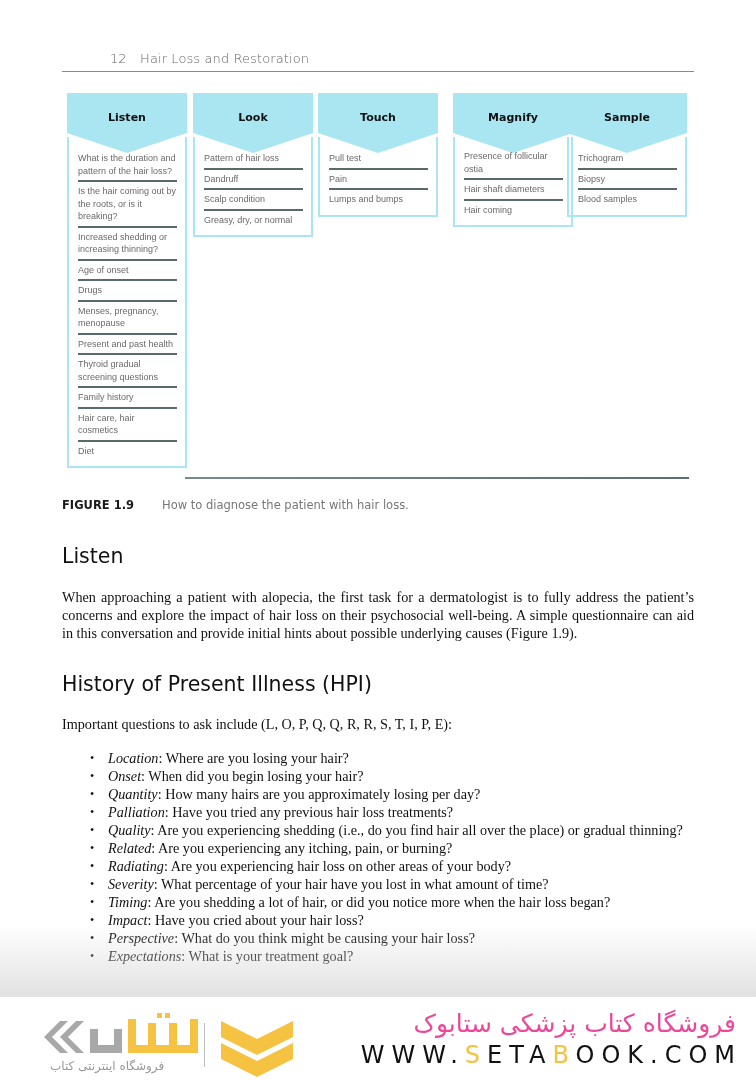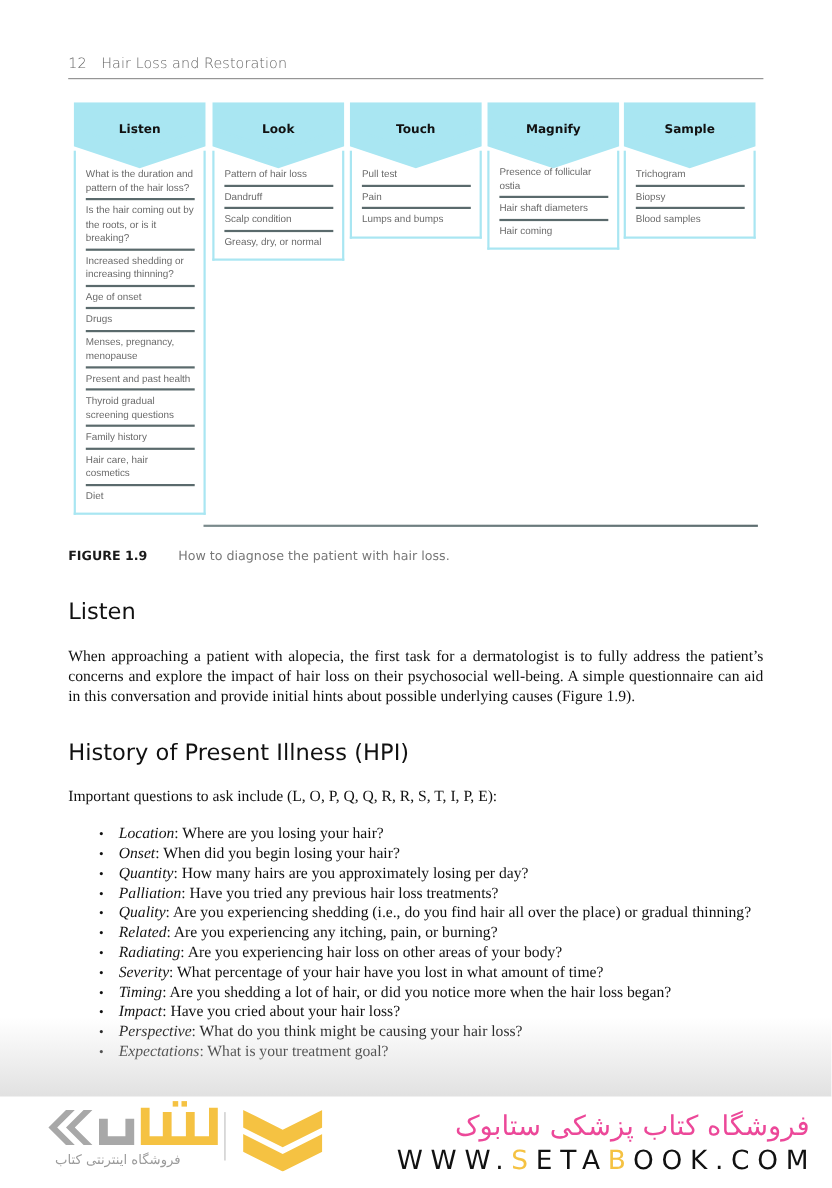--- a/index.html
+++ b/index.html
@@ -1,20 +1,20 @@
 <!DOCTYPE html>
 <html><head>
 <meta charset="utf-8">
 <style>
   * { box-sizing: border-box; margin: 0; padding: 0; }
   html, body { width: 756px; height: 1080px; background: #ffffff; overflow: hidden; }
   body { position: relative; font-family: "Liberation Serif", serif; color: #111; }
 
   .page-header { position: absolute; left: 62px; top: 51px; width: 632px; height: 21px; border-bottom: 1px solid #8a8a8a; font-family: "DejaVu Sans", sans-serif; font-size: 13px; color: #666; font-weight: 300; letter-spacing: 0.1px; }
-  .page-header .num { display: inline-block; width: 30px; }
+  .page-header .num { display: inline-block; width: 30px; margin-left: 48px; }
 
   
   .figure { position: absolute; left: 67px; top: 93px; width: 622px; height: 390px; }
   .fig-baseline { position: absolute; left: 118px; top: 384px; width: 504px; height: 2px; background: linear-gradient(to right, #7a8a8c, #5e6e70); }
   .col { position: absolute; top: 0; width: 120px; }
   .col .head { position: relative; width: 120px; height: 60px; }
   .col .head svg { position: absolute; left: 0; top: 0; }
   .col .head .title { position: absolute; left: 0; top: 18px; width: 120px; text-align: center; font-family: "DejaVu Sans", sans-serif; font-weight: bold; font-size: 11px; color: #111; }
   .col .body { position: relative; margin-top: -16px; border: 2px solid #a9e6f2; border-top: none; padding: 6px 8px 6px 9px; background: transparent; }
   .col .item { font-family: Liberation Sans, sans-serif; font-size: 9px; line-height: 12.5px; color: #6a6a6a; padding: 1px 0 3px 0; border-bottom: 2px solid #5a6a6c; margin-bottom: 2px; }
@@ -28,21 +28,21 @@
   .para { position: absolute; left: 62px; width: 632px; font-size: 14.2px; line-height: 18px; color: #111; text-align: justify; }
 
   .bullets { position: absolute; left: 90px; top: 749px; width: 604px; list-style: none; font-size: 14.2px; line-height: 18px; }
   .bullets li { position: relative; padding-left: 18px; }
   .bullets li::before { content: "•"; position: absolute; left: 0; top: 0; font-size: 12px; }
   .bullets li .term { font-style: italic; }
 
   .shade { position: absolute; left: 0; top: 925px; width: 756px; height: 72px; background: linear-gradient(to bottom, rgba(255,255,255,0) 0%, rgba(215,215,215,0.75) 100%); }
 
   .footer { position: absolute; left: 0; top: 997px; width: 756px; height: 83px; background: #ffffff; }
-  .logo-wrap { position: absolute; left: 38px; top: 4px; width: 260px; height: 66px; }
+  .logo-wrap { position: absolute; left: 38px; top: 16px; width: 260px; height: 66px; }
   .logo-chev { position: absolute; left: 183px; top: 4px; }
   .logo-divider { position: absolute; left: 166px; top: 10px; width: 1px; height: 44px; background: #bdbdbd; }
   .logo-word { position: absolute; left: 0; top: 0; }
   .logo-sub { position: absolute; left: 12px; top: 46px; font-family: "DejaVu Sans", sans-serif; font-size: 12px; color: #9a9a9a; direction: rtl; }
   .shop-fa { position: absolute; right: 20px; top: 12px; font-family: "DejaVu Sans", sans-serif; font-size: 25px; color: #ec4899; direction: rtl; }
   .shop-url { position: absolute; right: 14px; top: 44px; font-family: "DejaVu Sans", sans-serif; font-size: 24px; letter-spacing: 7px; color: #111; }
   .shop-url .hl { color: #f5c242; }
 </style>
 </head>
 <body>
@@ -104,21 +104,21 @@
         </div>
         <div class="body" style="padding-top: 14px;">
           <svg style="position:absolute;left:-2px;top:-24px" width="120" height="28" viewBox="0 0 120 28">
             <path d="M1 4 L60 24 L119 4" stroke="#a9e6f2" stroke-width="2" fill="none"></path>
           </svg>
           <div class="item">Pull test</div>
           <div class="item">Pain</div>
           <div class="item">Lumps and bumps</div>
         </div>
       </div>
-      <div class="col" style="left: 376px;">
+      <div class="col" style="left: 386px;">
         <div class="head">
           <svg width="120" height="62" viewBox="0 0 120 62">
             <path d="M0 0 L120 0 L120 40 L60 60 L0 40 Z" fill="#a9e6f2"></path>
           </svg>
           <div class="title">Magnify</div>
         </div>
         <div class="body" style="padding-top: 12px;">
           <svg style="position:absolute;left:-2px;top:-24px" width="120" height="28" viewBox="0 0 120 28">
             <path d="M1 4 L60 24 L119 4" stroke="#a9e6f2" stroke-width="2" fill="none"></path>
           </svg>

